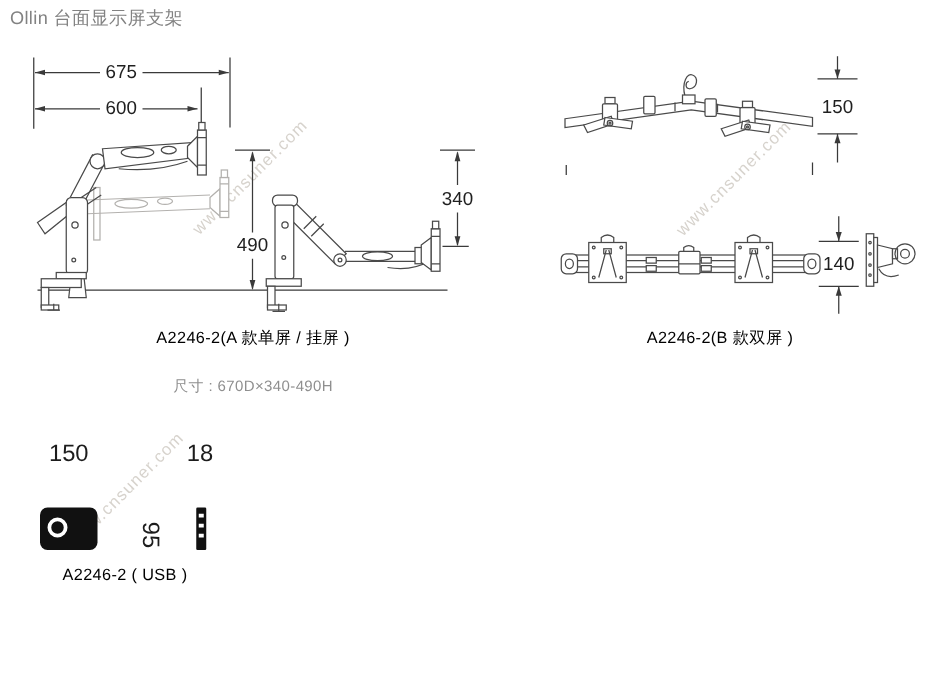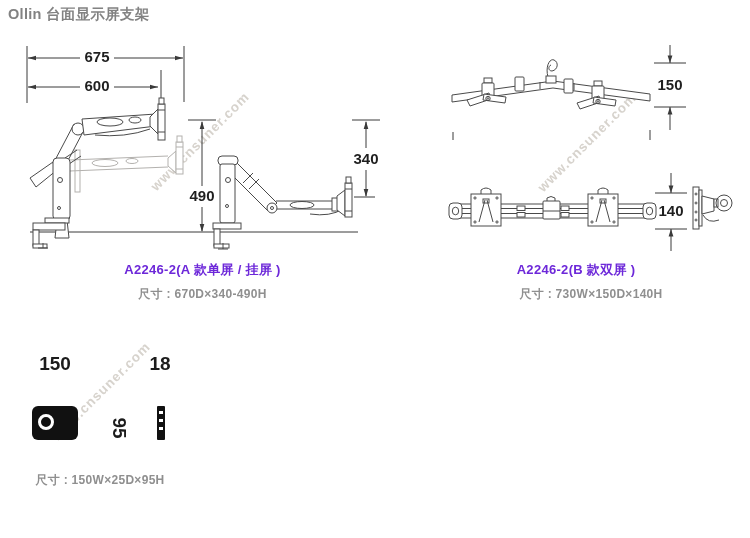--- a/index.html
+++ b/index.html
@@ -1,23 +1,23 @@
 <!DOCTYPE html>
 <html><head>
 <meta charset="utf-8">
 <style>
   html,body{margin:0;padding:0;background:#fff;}
   #screen{position:relative;width:750px;height:538px;background:#ffffff;overflow:hidden;
-          font-family:"Liberation Sans","DejaVu Sans",sans-serif;font-weight:bold;}
+          font-family:"Liberation Sans","DejaVu Sans",sans-serif;}
   .abs{position:absolute;}
   .title{left:8px;top:5px;font-size:14.5px;color:#828282;letter-spacing:0.3px;}
   .wm{width:170px;text-align:center;transform:rotate(-45deg);transform-origin:center;
       font-size:13.5px;color:#d7d3cd;letter-spacing:1px;white-space:nowrap;pointer-events:none;}
-  .caption{font-size:13px;color:#6d28d9;text-align:center;letter-spacing:0.3px;}
-  .sizecap{font-size:12px;color:#8f8f8f;text-align:center;letter-spacing:0.3px;}
+  .caption{font-size:13px;color:#000000;text-align:center;letter-spacing:0.3px;}
+  .sizecap{font-size:12px;color:#8f8f8f;text-align:center;letter-spacing:0.3px;margin-top:15px;}
   .bignum{font-size:19px;color:#1c1c1c;text-align:center;}
   svg text.dim{font-family:"Liberation Sans","DejaVu Sans",sans-serif;font-size:15px;fill:#1f1f1f;}
   .usb-body{left:32px;top:406px;width:46px;height:34px;background:#111;border-radius:6px;}
   .usb-ring{position:absolute;left:6px;top:8px;width:16px;height:16px;border:3px solid #fff;
             border-radius:50%;box-sizing:border-box;}
   .usb-side{left:157px;top:406px;width:8px;height:34px;background:#111;border-radius:1px;}
   .usb-port{position:absolute;left:2px;width:4px;height:3px;background:#fff;}
   .rot90{transform:rotate(90deg);transform-origin:center;}
 </style>
 </head>
@@ -222,32 +222,31 @@
         <circle cx="284" cy="33" r="8" fill="none"></circle>
         <circle cx="284" cy="33" r="3.5" fill="none"></circle>
         <path d="M263,45 q5,9 16,5" fill="none"></path>
       </g>
     </g>
   </svg>
 
   <div class="abs caption" style="left:60px;top:261px;width:285px;">A2246-2(A 款单屏 / 挂屏 )</div>
   <div class="abs sizecap" style="left:60px;top:286px;width:285px;">尺寸 : 670D×340-490H</div>
   <div class="abs caption" style="left:440px;top:261px;width:272px;">A2246-2(B 款双屏 )</div>
-  <div class="abs sizecap" style="left:455px;top:286px;width:272px;">尺寸 : 730W×150D×140H</div>
 
   <div class="abs bignum" style="left:30px;top:353px;width:50px;">150</div>
   <div class="abs bignum" style="left:144px;top:353px;width:32px;">18</div>
 
   <div class="abs usb-body">
     <div class="usb-ring"></div>
   </div>
 
   <div class="abs bignum rot90" style="left:104px;top:417px;width:30px;height:22px;line-height:22px;">95</div>
 
   <div class="abs usb-side">
     <div class="usb-port" style="top:5px;"></div>
     <div class="usb-port" style="top:13px;"></div>
     <div class="usb-port" style="top:21px;"></div>
   </div>
 
-  <div class="abs sizecap" style="left:18px;top:472px;width:164px;">尺寸 : 150W×25D×95H</div>
+  <div class="abs caption" style="left:30px;top:452px;width:140px;">A2246-2 ( USB )</div>
 
 </div>
 
 </body></html>

